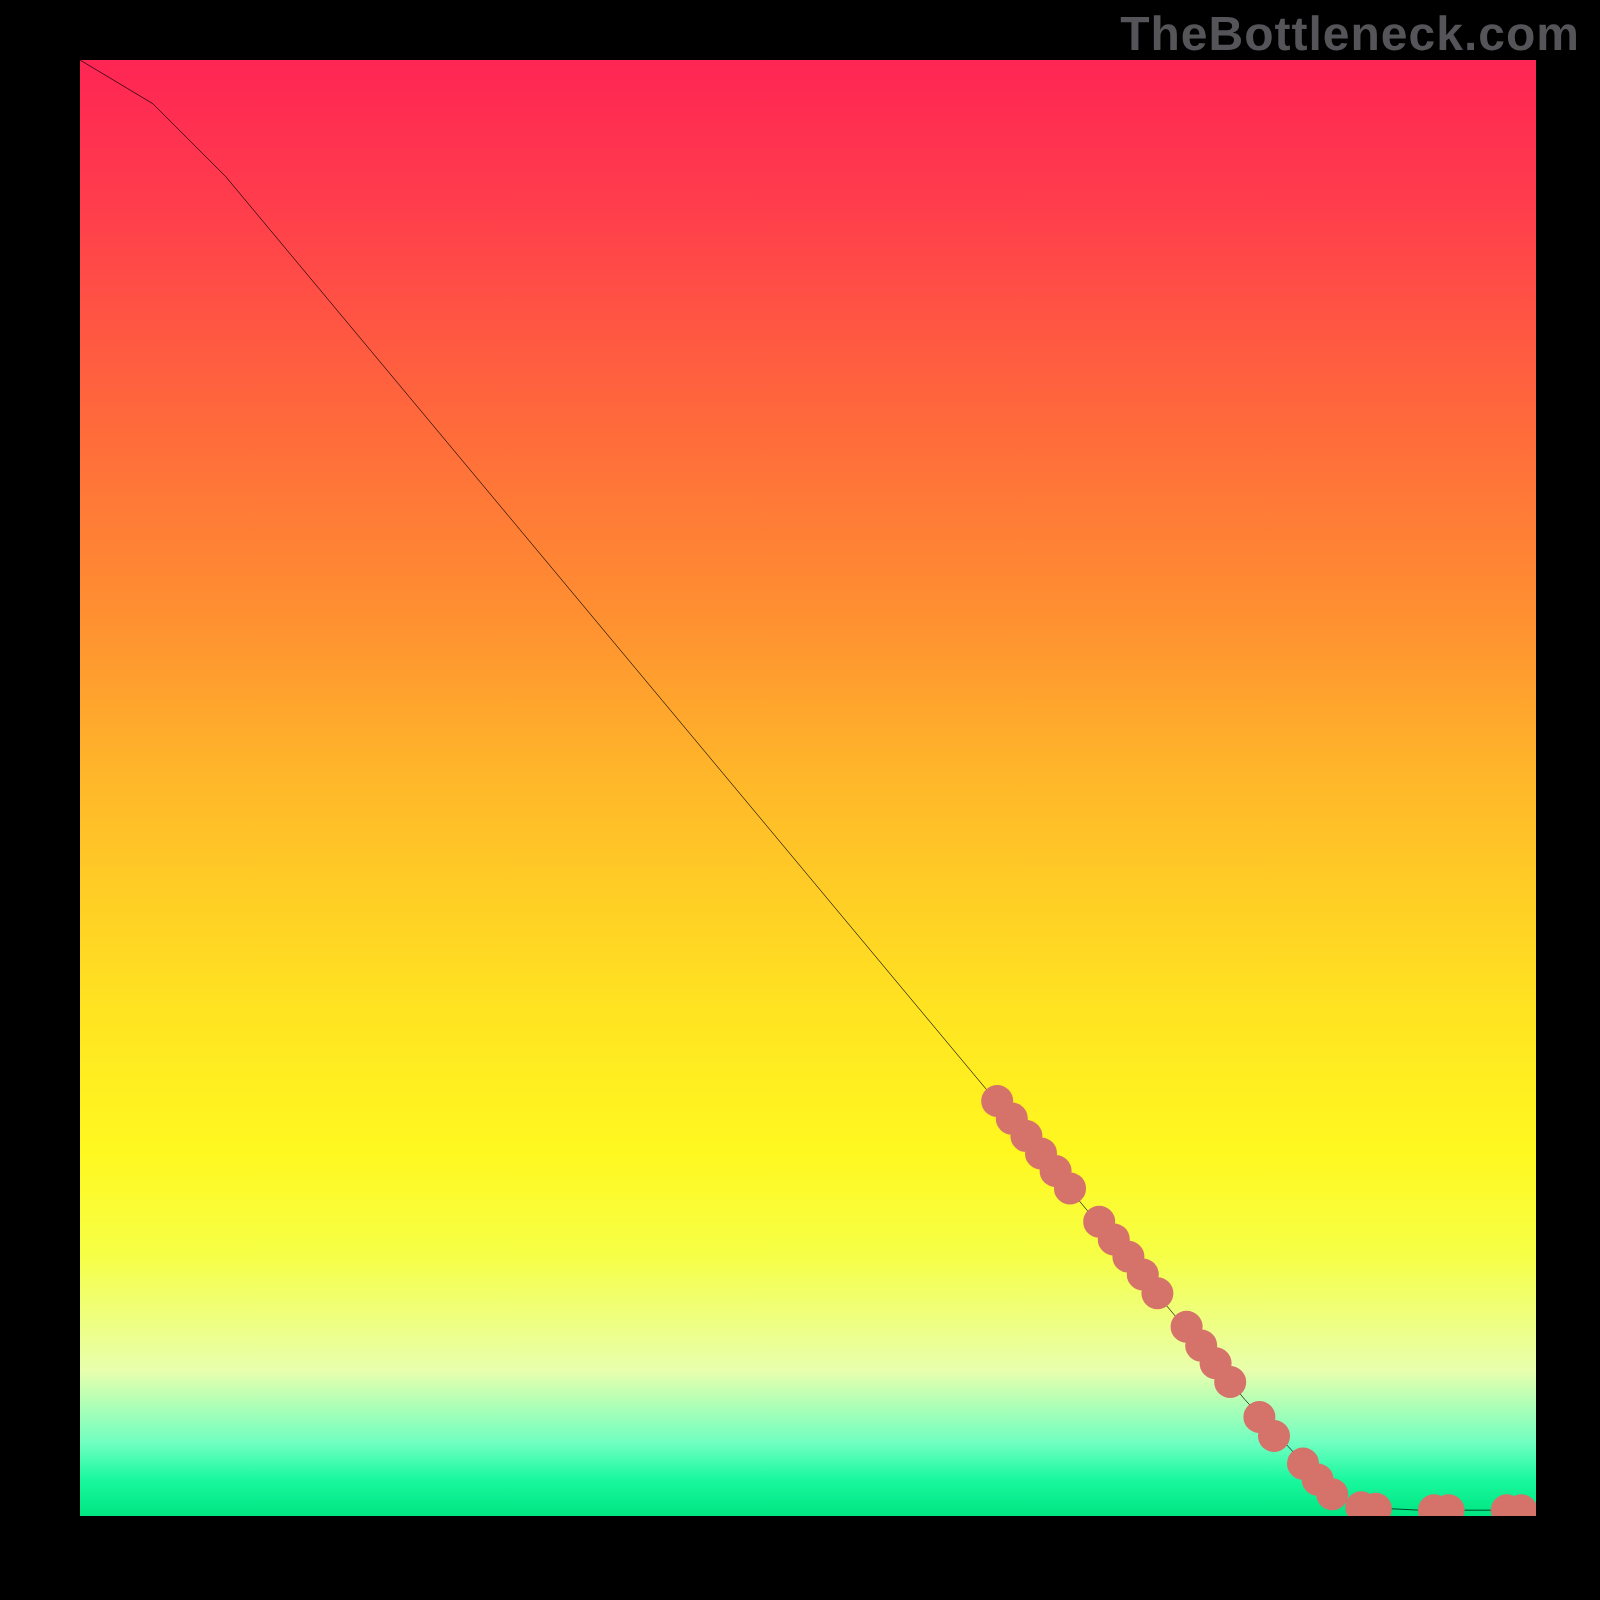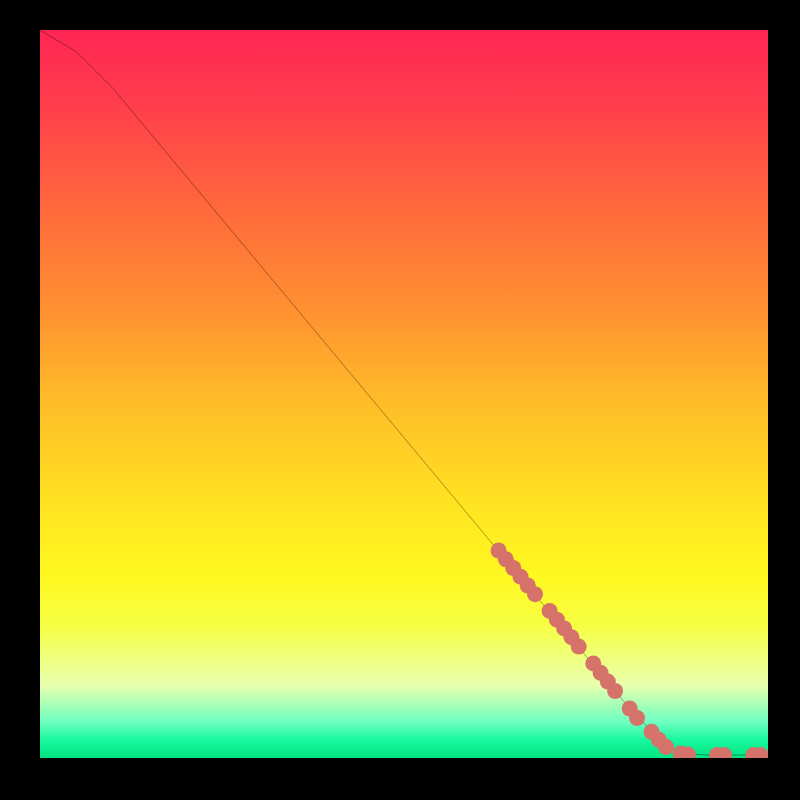--- a/index.html
+++ b/index.html
@@ -64,20 +64,21 @@
     top: 30px;
     width: 728px;
     height: 728px;
     z-index: 4;
   }
 </style>
 </head>
 <body>
 
 <div class="frame">
+  <div class="watermark">TheBottleneck.com</div>
 
   <div class="plot"></div>
 
   <svg class="curve" viewBox="0 0 100 100" preserveAspectRatio="none">
     <path id="curve-path" fill="none" stroke="#000" stroke-width="0.35" vector-effect="non-scaling-stroke" d="M0.00 0.00 L5.00 3.00 L10.00 8.00 L15.00 14.00 L20.00 20.00 L30.00 32.00 L40.00 44.00 L50.00 56.00 L60.00 68.00 L70.00 80.00 L80.00 92.00 L86.00 98.50 L88.00 99.40 L92.00 99.60 L100.00 99.60"></path>
   </svg>
 
   <svg class="points" viewBox="0 0 728 728" preserveAspectRatio="none">
     <g id="marker-group">
         <circle cx="458.6" cy="520.5" r="8" fill="#d5736b" stroke="#d5736b" stroke-width="0"></circle>

